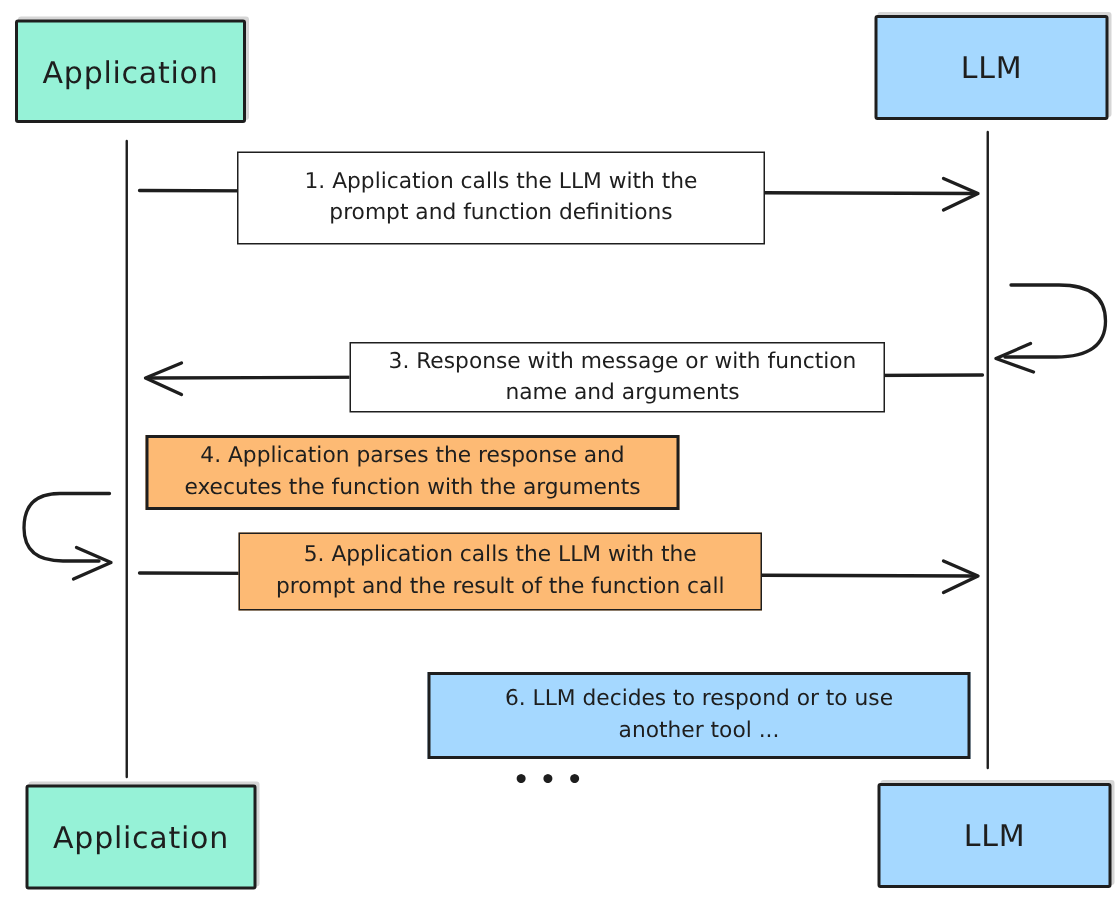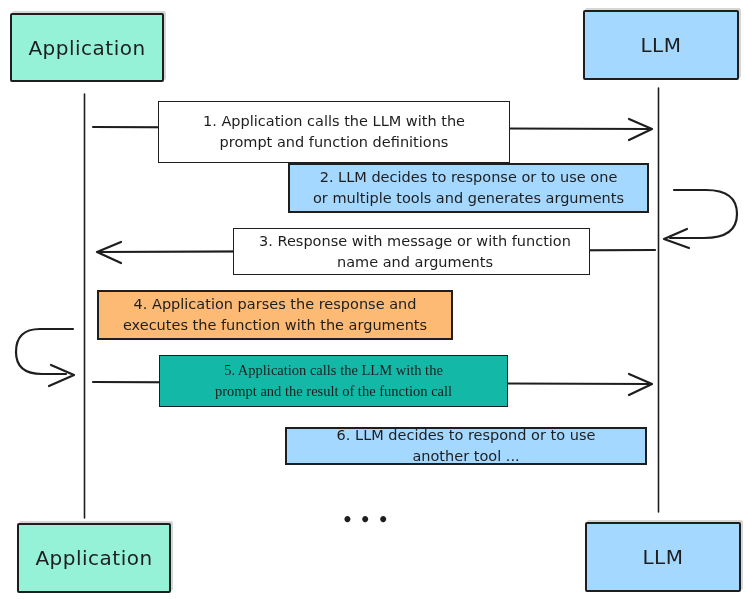--- a/index.html
+++ b/index.html
@@ -58,21 +58,21 @@
   #actor-app-top    { left: 10px;  top: 13px;  width: 150px; height: 65px; }
   #actor-llm-top    { left: 583px; top: 10px;  width: 152px; height: 66px; }
   #actor-app-bottom { left: 17px;  top: 523px; width: 150px; height: 66px; }
   #actor-llm-bottom { left: 585px; top: 522px; width: 152px; height: 66px; }
 
   #msg-1 { left: 158px; top: 101px; width: 352px; height: 62px; }
   #msg-2 { left: 288px; top: 163px; width: 361px; height: 50px; }
   #msg-3 { left: 233px; top: 228px; width: 357px; height: 47px; padding-left: 13px; }
   #msg-4 { left: 97px;  top: 290px; width: 356px; height: 50px; }
   #msg-5 { left: 159px; top: 355px; width: 349px; height: 52px; }
-  #msg-6 { left: 285px; top: 427px; width: 362px; height: 38px; }
+  #msg-6 { left: 285px; top: 448px; width: 362px; height: 58px; }
 
   #ellipsis { left: 342px; top: 510px; }
 </style>
 </head>
 <body>
 
 <div class="canvas">
 
   <svg class="wires" viewBox="0 0 746 599" fill="none" stroke="#1e1e1e" stroke-width="2.2" stroke-linecap="round" stroke-linejoin="round">
 
@@ -103,26 +103,24 @@
   </div>
   <div class="actor" id="actor-app-bottom" style="background: rgb(150, 242, 215);">
     <span>Application</span>
   </div>
   <div class="actor" id="actor-llm-bottom" style="background: rgb(165, 216, 255);">
     <span>LLM</span>
   </div>
 
   <div class="msg" id="msg-1" style="background: rgb(255, 255, 255);">1. Application calls the LLM with the
 prompt and function definitions</div>
-  <div class="msg filled" id="msg-2" style="background: rgb(165, 216, 255);">2. LLM decides to response or to use one
-or multiple tools and generates arguments</div>
   <div class="msg" id="msg-3" style="background: rgb(255, 255, 255);">3. Response with message or with function
 name and arguments</div>
   <div class="msg filled" id="msg-4" style="background: #fdba74;">4. Application parses the response and
 executes the function with the arguments</div>
-  <div class="msg" id="msg-5" style="background: #14b8a6; font-family: Liberation Serif, serif;">5. Application calls the LLM with the
+  <div class="msg" id="msg-5" style="background: #fdba74;">5. Application calls the LLM with the
 prompt and the result of the function call</div>
   <div class="msg filled" id="msg-6" style="background: rgb(165, 216, 255);">6. LLM decides to respond or to use
 another tool ...</div>
 
   <div class="ellipsis" id="ellipsis">•••</div>
 
 </div>
 
 </body></html>

